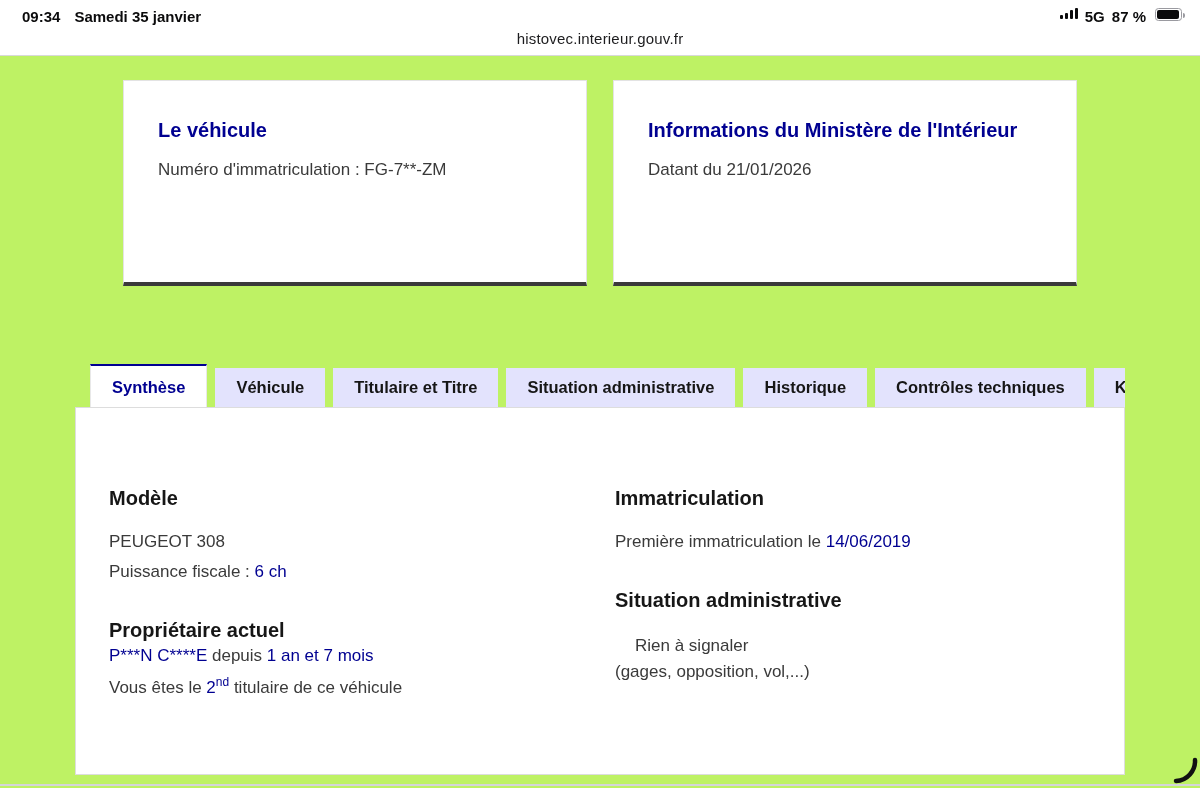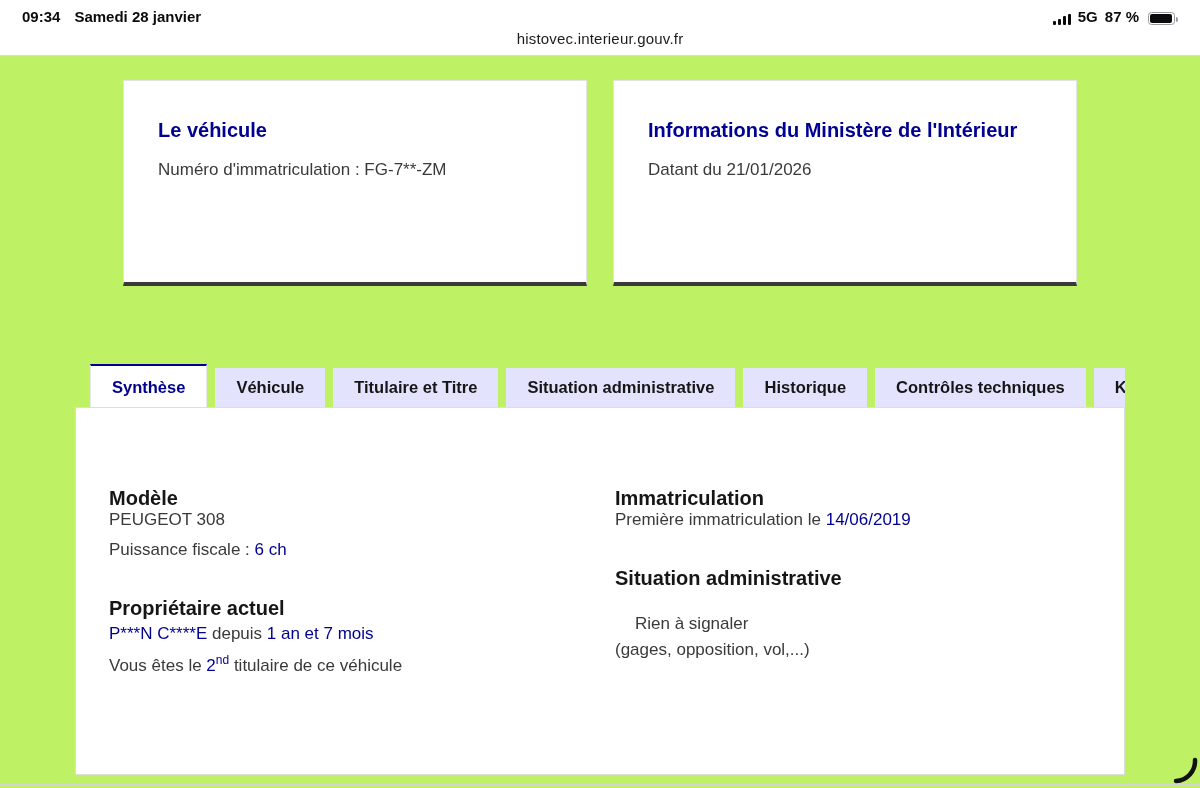--- a/index.html
+++ b/index.html
@@ -9,22 +9,22 @@
     background:#bef264; font-family:"Liberation Sans", sans-serif; color:#3a3a3a;
   }
 
   
   .topbar { position:absolute; top:0; left:0; width:1200px; height:56px;
             background:#fff; border-bottom:1px solid #d9d9d9; }
   .status-left { position:absolute; top:8px; left:22px; display:flex; gap:14px;
                  align-items:baseline; font-size:15px; color:#0b0b0c; }
   .status-time { font-weight:700; }
   .status-date { font-weight:600; }
-  .status-right { position:absolute; top:8px; right:25px; display:flex; gap:7px;
-                  align-items:flex-end; font-size:15px; color:#0b0b0c; font-weight:600; }
+  .status-right { position:absolute; top:8px; right:18px; display:flex; gap:7px;
+                  align-items:flex-start; font-size:15px; color:#0b0b0c; font-weight:600; }
   .signal { display:flex; align-items:flex-end; gap:2px; height:11px; }
   .signal i { display:block; width:3px; background:#0b0b0c; border-radius:1px; }
   .signal i:nth-child(1){height:4px;} .signal i:nth-child(2){height:6px;}
   .signal i:nth-child(3){height:9px;} .signal i:nth-child(4){height:11px;}
   .battery { position:relative; width:27px; height:13px; border:1px solid #9a9aa0;
              border-radius:3.5px; margin-left:2px; }
   .battery .fill { position:absolute; top:1px; left:1px; bottom:1px; width:86%;
                    background:#0b0b0c; border-radius:2px; }
   .battery .nub { position:absolute; right:-4px; top:3.5px; width:2.5px; height:5px;
                   background:#9a9aa0; border-radius:0 2px 2px 0; }
@@ -48,21 +48,21 @@
          margin-top:4px; cursor:pointer; flex:0 0 auto;text-align:right; }
   .tab.active { background:#fff; color:#000091; margin-top:0; margin-bottom:-1px;
                 border-top:2px solid #000091; border-left:1px solid #e8e8e8;
                 border-right:1px solid #e8e8e8; position:relative; z-index:3; }
   .panel { border:1px solid #dddddd; background:#fff; height:368px;
            padding:36px 33px 0 33px; position:relative; z-index:1; }
   .panel h2 { font-size:22px; line-height:27px; font-weight:700; color:#161616; }
   .cols { display:grid; grid-template-columns:1fr 1fr; column-gap:30px; margin-top:42px; }
   .col h3 { font-size:20px; line-height:24px; font-weight:700; color:#161616; }
   .col p  { font-size:17px; line-height:20px; color:#3a3a3a; }
-  .mt-val   { }
+  .mt-val   { margin-top:22px; }
   .mt-line  { margin-top:10px; }
   .mt-sect  { margin-top:36px; }
   .mt-owner { margin-top:4px; }
   .mt-tiny  { margin-top:6px; }
   .mt-flag  { margin-top:24px; padding-left:20px; }
   .blue { color:#000091; }
   sup { font-size:12px; }
 
   
   .bottom-line { position:absolute; top:784px; left:0; width:1200px; height:2px;
@@ -70,21 +70,21 @@
   .spinner { position:absolute; left:1168px; top:753px; width:32px; height:32px; }
 </style>
 </head>
 <body>
 
 <div class="screen">
 
   <div class="topbar">
     <div class="status-left">
       <span class="status-time">09:34</span>
-      <span class="status-date">Samedi 28 janvier</span>
+      <span class="status-date">Samedi 35 janvier</span>
     </div>
     <div class="status-right">
       <span class="signal">
           <i></i>
           <i></i>
           <i></i>
           <i></i>
         </span>
       <span>5G</span>
       <span>87 %</span>

